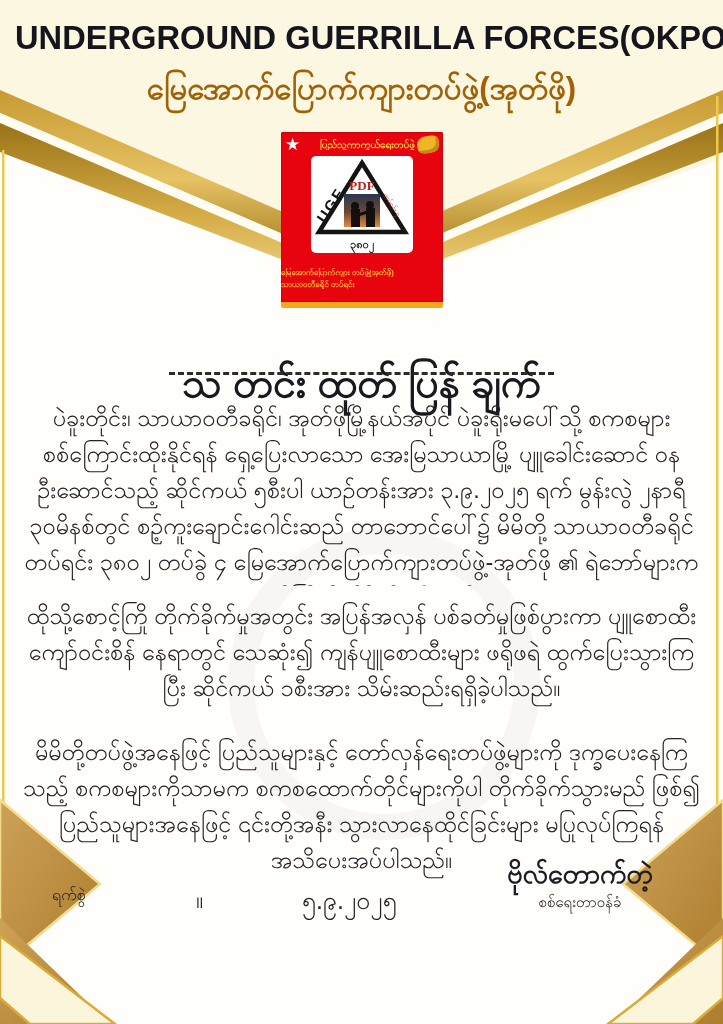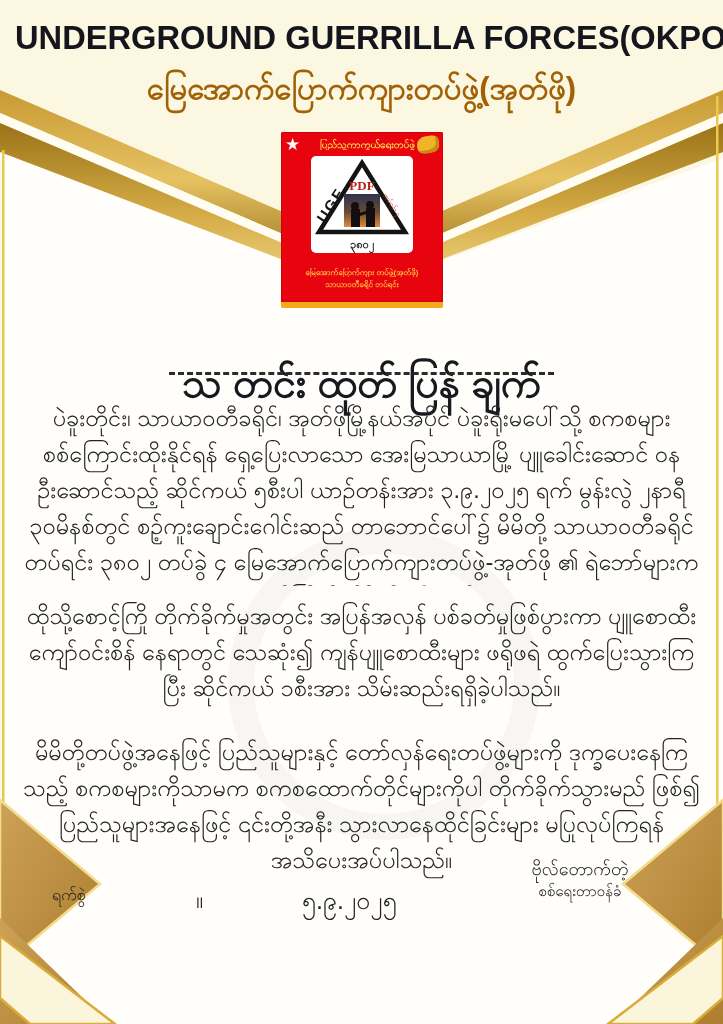--- a/index.html
+++ b/index.html
@@ -18,42 +18,42 @@
     border-bottom:6px solid #f5a81c;border-radius:2px;display:flex;flex-direction:column;
     box-shadow:0 0 0 1px #c90410 inset;z-index:3;position:absolute;}
   .logo-top{display:flex;align-items:center;gap:2px;padding:4px 4px 1px 4px;}
   .logo-star{color:#ffffff;font-size:17px;line-height:1;flex:0 0 auto;}
   .logo-top-text{flex:1;text-align:right;color:#ffd24a;font-size:10px;font-weight:700;
     line-height:1.1;overflow:hidden;white-space:nowrap;}
   .logo-map{flex:0 0 auto;width:22px;height:17px;background:#f0b429;border-radius:45% 30% 40% 35%;
     box-shadow:inset -3px -3px 0 #c98a12;transform:rotate(-8deg);}
   .logo-seal{width:102px;height:97px;background:#ffffff;border-radius:5px;margin:2px auto 2px auto;flex:0 0 auto;}
   .logo-lines{flex:1;display:flex;flex-direction:column;justify-content:center;gap:3px;}
-  .logo-line{color:#ffb83d;font-size:8px;font-weight:700;text-align:center;line-height:1.15;
+  .logo-line{color:#ffb83d;font-size:8px;font-weight:700;text-align:left;line-height:1.15;
     overflow:hidden;white-space:nowrap;}
 
   .release-title{top:312px;left:0;width:723px;text-align:center;
     font-size:41px;font-weight:800;color:#18181f;margin-top:45px;}
   .dash-divider{top:372px;left:169px;width:385px;height:0;border-top:3.5px dashed #2b2b2b;}
 
   .para{left:20px;width:683px;text-align:center;color:#242428;
     font-size:23.5px;line-height:36px;overflow:hidden;}
   .para-1{top:400px;height:186px;}
   .para-2{top:598px;height:112px;}
   .para-3{top:734px;height:150px;}
 
   .watermark{position:absolute;z-index:1;left:228px;top:528px;width:260px;height:260px;
     border:26px solid rgba(60,60,60,.045);border-radius:50%;}
 
   .footer-date{top:884px;left:0;width:460px;display:flex;align-items:baseline;color:#222228;}
   .date-label{position:absolute;left:52px;top:0;font-size:16px;}
   .date-sep{position:absolute;left:196px;top:0;font-size:24px;}
   .date-value{position:absolute;left:266px;top:0;font-size:25px;margin-left:36px;}
   .footer-sign{top:858px;left:470px;width:220px;text-align:center;color:#1c1c24;}
-  .signer-name{font-size:18px;font-weight:400;line-height:1.25;}
+  .signer-name{font-size:27px;font-weight:700;line-height:1.25;}
   .signer-title{font-size:15px;font-weight:500;line-height:1.3;}
 </style>
 </head>
 <body>
 
 <div class="page">
 
   <svg class="decor" viewBox="0 0 723 1024" xmlns="http://www.w3.org/2000/svg">
     <defs>
       <linearGradient id="goldBandA" x1="0" y1="0" x2="0" y2="1">

